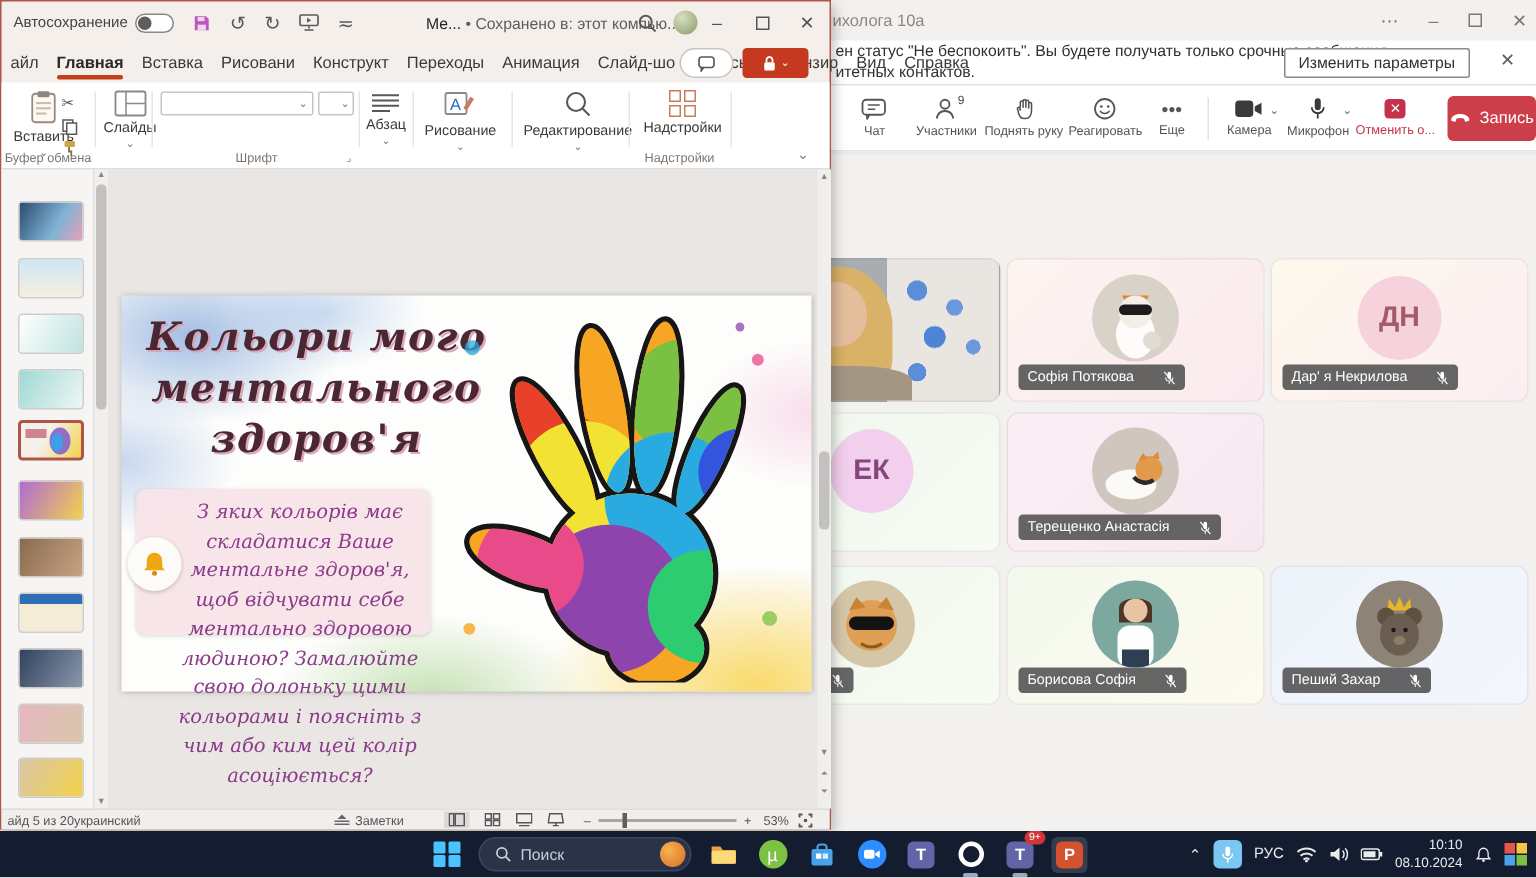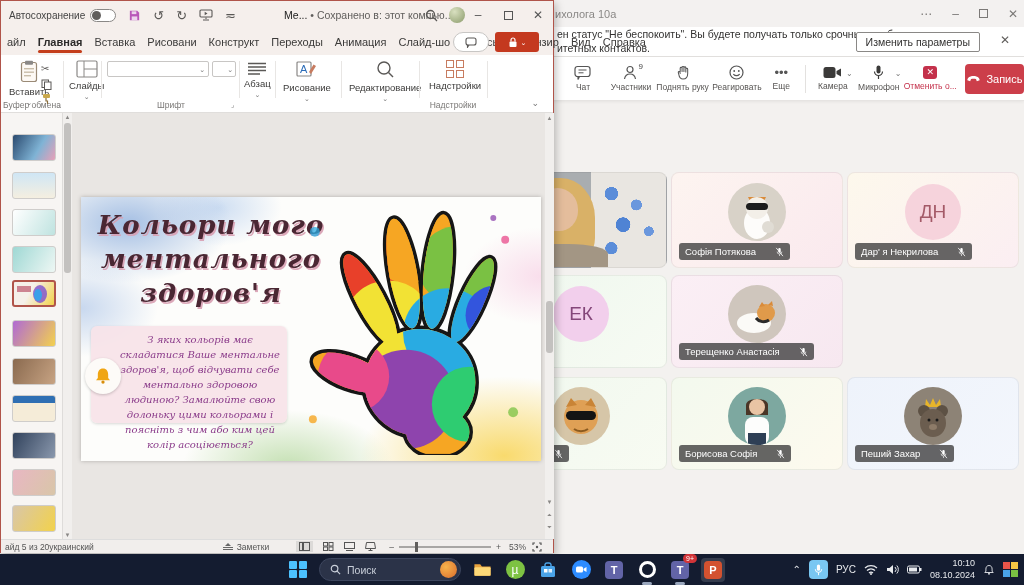--- a/index.html
+++ b/index.html
@@ -31,21 +31,21 @@
   .tile{position:absolute;border-radius:8px;border:1px solid rgba(0,0,0,.06);z-index:2;overflow:hidden}
   .t2{background:linear-gradient(135deg,#fdf4f0,#fae9ee)}
   .t3{background:linear-gradient(135deg,#fdf8ec,#fbeef2)}
   .t4{background:linear-gradient(135deg,#eef7ee,#f7fbf3)}
   .t5{background:linear-gradient(135deg,#fbeff5,#f7e8f0)}
   .t6{background:linear-gradient(135deg,#e9f7f3,#eff9f4)}
   .t7{background:linear-gradient(135deg,#f0f8ef,#f8fbf2)}
   .t8{background:linear-gradient(135deg,#f3f9ee,#fdfaee)}
   .t9{background:linear-gradient(135deg,#eef3fb,#f3f6fc)}
   .ntag{position:absolute;left:7px;bottom:7px;background:rgba(68,68,68,.82);color:#fff;font-size:9.5px;padding:3px 6px;border-radius:3px;display:flex;align-items:center;gap:19px;white-space:nowrap}
-  .init-av{position:absolute;left:50%;top:42%;transform:translate(-50%,-50%);width:56px;height:56px;border-radius:50%;display:flex;align-items:center;justify-content:center;font-size:19px;font-weight:normal}
+  .init-av{position:absolute;left:50%;top:42%;transform:translate(-50%,-50%);width:56px;height:56px;border-radius:50%;display:flex;align-items:center;justify-content:center;font-size:19px;font-weight:bold}
   .av-dn{background:#f6d3dc;color:#a45a68}
   .av-ek{background:#f2cfec;color:#84477a}
   .av-li{background:#d8e0d4;color:#5f6f5c}
   .photo-av{position:absolute;left:50%;top:42%;transform:translate(-50%,-50%);width:58px;height:58px;border-radius:50%;overflow:hidden}
   
   .t1{background:linear-gradient(90deg,#a9adb0 0 56%,#e9e6e1 56%)}
   .v-dots{position:absolute;right:0;top:0;width:46%;height:100%;
     background:
      radial-gradient(circle 11px at 30% 22%,#5b8dd9 60%,transparent 62%),
      radial-gradient(circle 9px at 62% 34%,#6a97dd 60%,transparent 62%),
@@ -108,21 +108,21 @@
     background:
      radial-gradient(ellipse 150px 85px at 10% 10%,rgba(92,140,208,.55),transparent 70%),
      radial-gradient(ellipse 110px 70px at 0% 42%,rgba(120,160,220,.40),transparent 70%),
      radial-gradient(ellipse 90px 55px at 30% 4%,rgba(120,165,225,.35),transparent 70%),
      radial-gradient(ellipse 200px 110px at 92% 98%,rgba(248,212,85,.85),transparent 72%),
      radial-gradient(ellipse 150px 80px at 45% 102%,rgba(150,200,120,.55),transparent 70%),
      radial-gradient(ellipse 110px 70px at 100% 30%,rgba(240,150,200,.30),transparent 70%),
      #fdfdfb}
   .slide-title{position:absolute;left:8px;top:12px;width:244px;text-align:center;font-family:"DejaVu Serif",serif;font-style:italic;font-weight:bold;font-size:26px;line-height:1.3;color:#4a2733;letter-spacing:1px;text-shadow:1.5px 1.5px 0 rgba(216,160,178,.9)}
   .qbox{position:absolute;left:10px;top:129px;width:196px;height:97px;background:rgba(247,227,232,.92);border-radius:6px;box-shadow:0 1px 3px rgba(0,0,0,.15)}
-  .qtext{position:absolute;left:28px;top:6px;width:162px;text-align:center;font-family:"DejaVu Serif",serif;font-style:italic;font-size:10px;line-height:1.5;color:#8a3b8a}
+  .qtext{position:absolute;left:28px;top:6px;width:162px;text-align:center;font-family:"DejaVu Serif",serif;font-style:italic;font-size:13px;line-height:1.5;color:#8a3b8a}
   .bellc{position:absolute;left:-6px;top:32px;width:36px;height:36px;border-radius:50%;background:#fdfbf8;box-shadow:0 1px 3px rgba(0,0,0,.2);display:flex;align-items:center;justify-content:center}
 
   
   .ppt-status{position:absolute;left:0;top:538px;width:100%;height:14px;background:#f1eeec;border-top:1px solid #ddd;font-size:8.5px;color:#555;display:flex;align-items:center}
   .zoom-track{position:relative;width:92px;height:2px;background:#a8a6a4;margin:0 5px}
   .zoom-knob{position:absolute;left:16px;top:-4px;width:3px;height:10px;background:#605e5c}
   .view-ic{margin:0 5px;display:flex;align-items:center}
 
   
   .taskbar{position:absolute;left:0;top:554px;width:1024px;height:31px;background:#141c30;z-index:30;display:flex;align-items:center}

